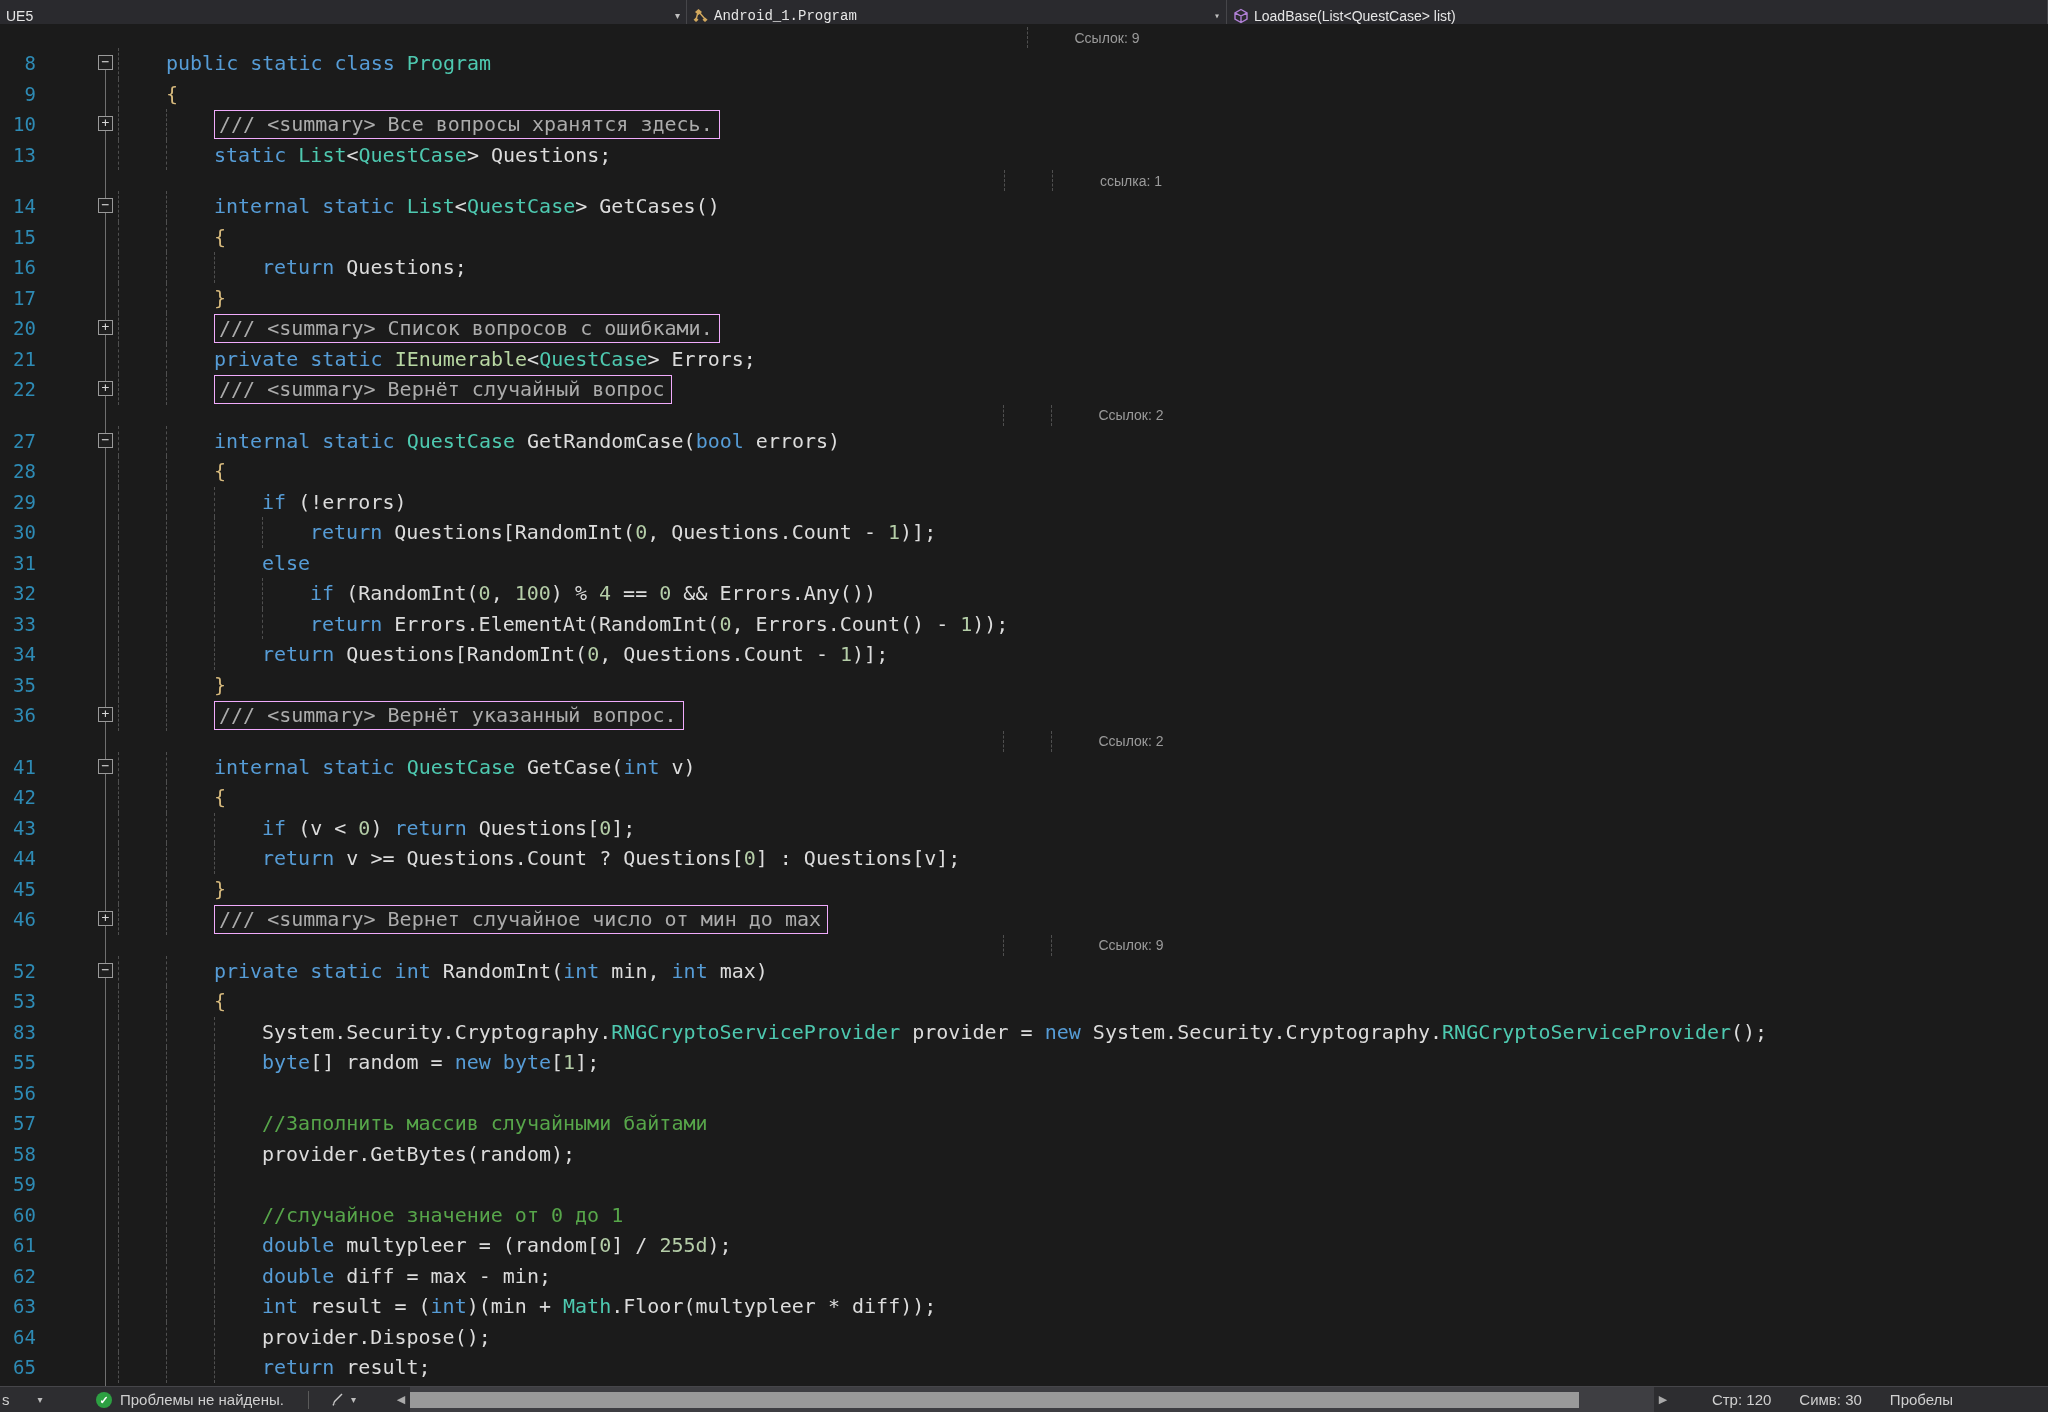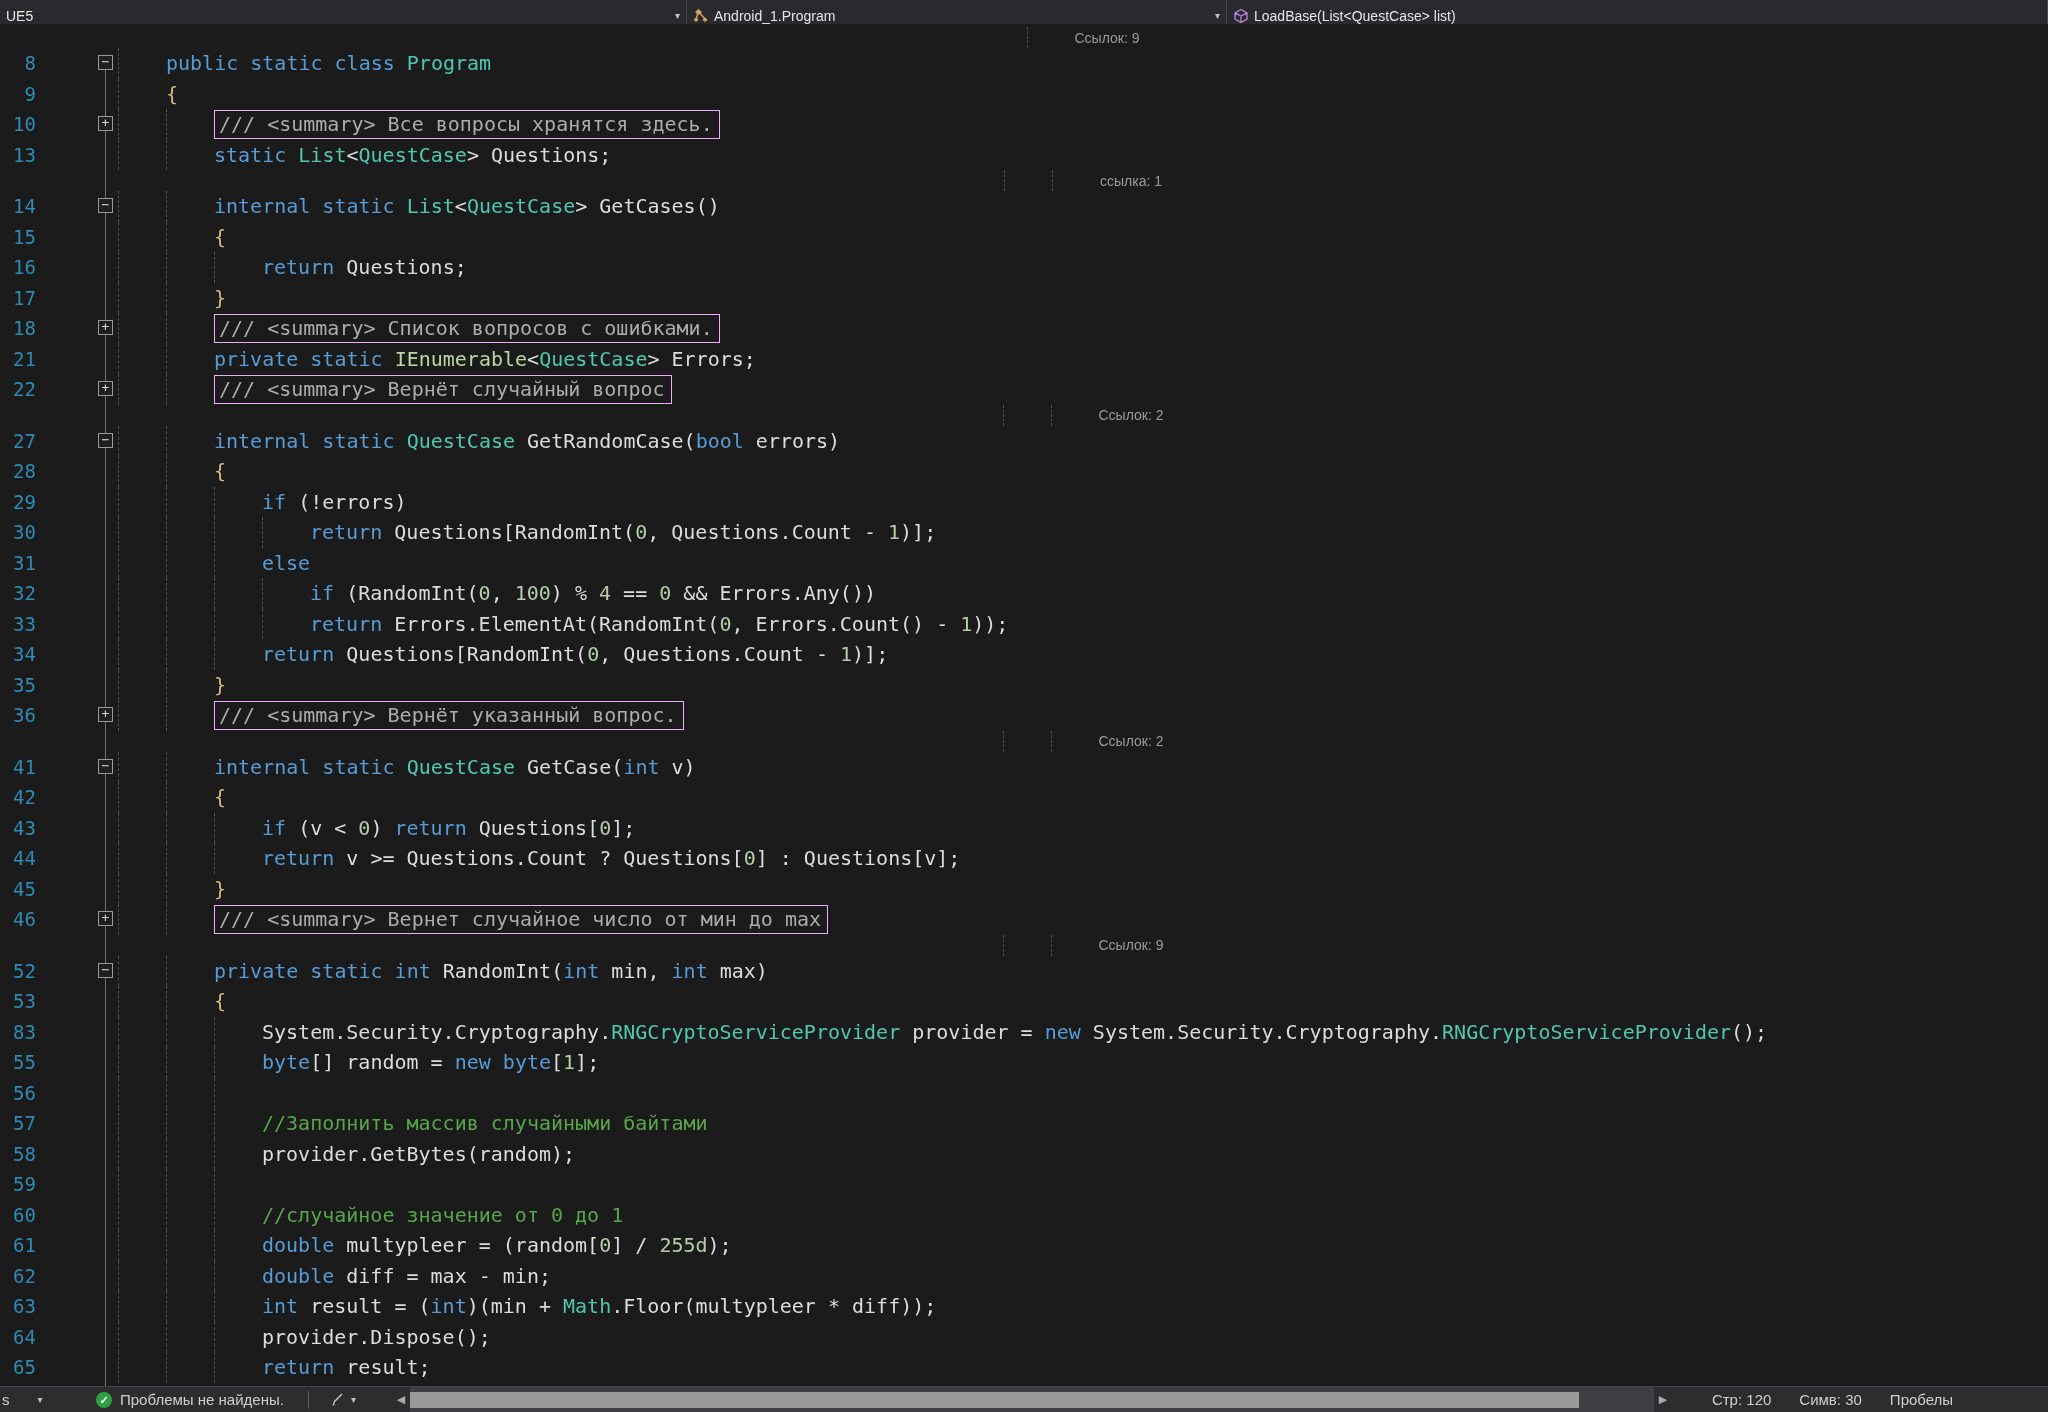--- a/index.html
+++ b/index.html
@@ -11,21 +11,21 @@
   html,body{width:2048px;height:1412px;overflow:hidden;background:var(--bg-editor);
     font-family:"Liberation Sans",sans-serif;}
 
   
   .navbar{position:absolute;top:0;left:0;width:2048px;height:32px;background:var(--bg-bar);
     border-bottom:1px solid var(--hairline);display:flex;align-items:stretch;color:#E6E6E6;font-size:14px;}
   .nav-sec{display:flex;align-items:center;height:100%;border-right:1px solid var(--hairline);
     padding:0 6px;position:relative;}
   .nav-sec .caret{margin-left:auto;color:#C0C0C0;font-size:10px;padding-left:8px;}
   .sec-project{width:687px;}
-  .sec-class{width:540px;}
+  .sec-class{width:540px;font-family:Liberation Mono, monospace;}
   .sec-method{flex:1;}
   .nav-icon{width:16px;height:16px;margin-right:5px;flex:0 0 auto;}
   .nav-label{white-space:nowrap;overflow:hidden;}
 
   
   .editor{position:absolute;top:24px;left:0;right:0;bottom:26px;background:var(--bg-editor);
     overflow:hidden;font-family:"DejaVu Sans Mono",monospace;}
   .fold-line{position:absolute;left:105px;top:32px;bottom:0;width:1px;background:#707070;}
   .rows{position:absolute;top:3px;left:0;right:0;}
   .row{position:relative;padding-left:118px;white-space:nowrap;display:flex;align-items:center;}
@@ -148,21 +148,21 @@
         <span class="g"></span>
         <span class="toks"><span class="tk-k">return </span><span class="tk-p">Questions;</span></span>
       </div>
       <div class="row code">
         <span class="lnum">17</span>
         <span class="g"></span>
         <span class="g"></span>
         <span class="toks"><span class="tk-b">}</span></span>
       </div>
       <div class="row code">
-        <span class="lnum">18</span>
+        <span class="lnum">20</span>
         <span class="fold">+</span>
         <span class="g"></span>
         <span class="g"></span>
         <span class="sumbox">/// &lt;summary&gt; Список вопросов с ошибками.</span>
       </div>
       <div class="row code">
         <span class="lnum">21</span>
         <span class="g"></span>
         <span class="g"></span>
         <span class="toks"><span class="tk-k">private static </span><span class="tk-i">IEnumerable</span><span class="tk-p">&lt;</span><span class="tk-t">QuestCase</span><span class="tk-p">&gt; Errors;</span></span>

